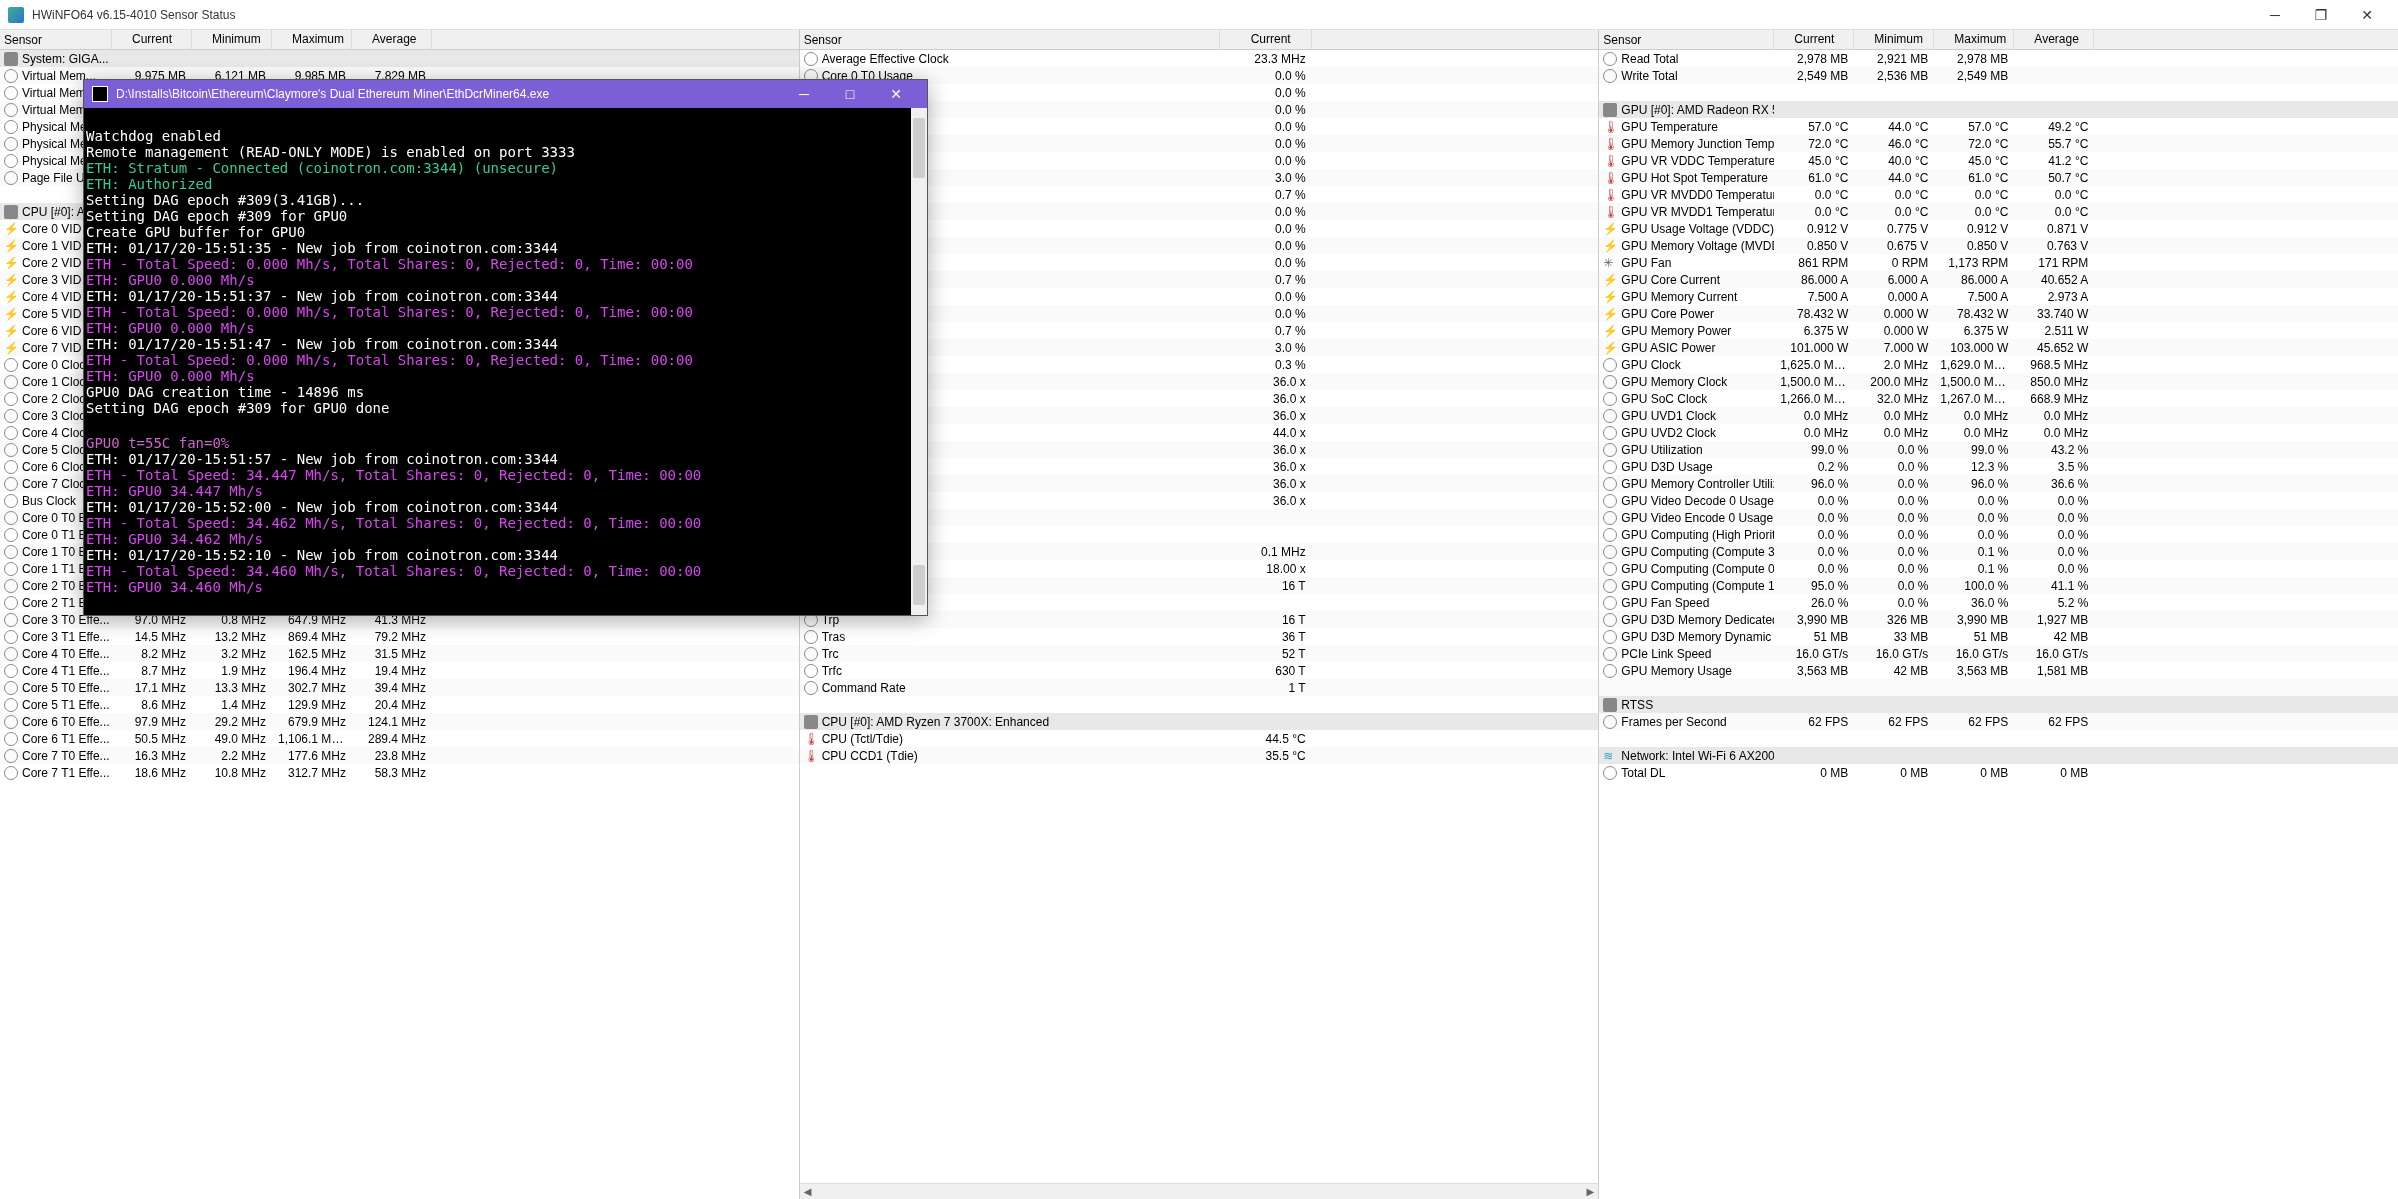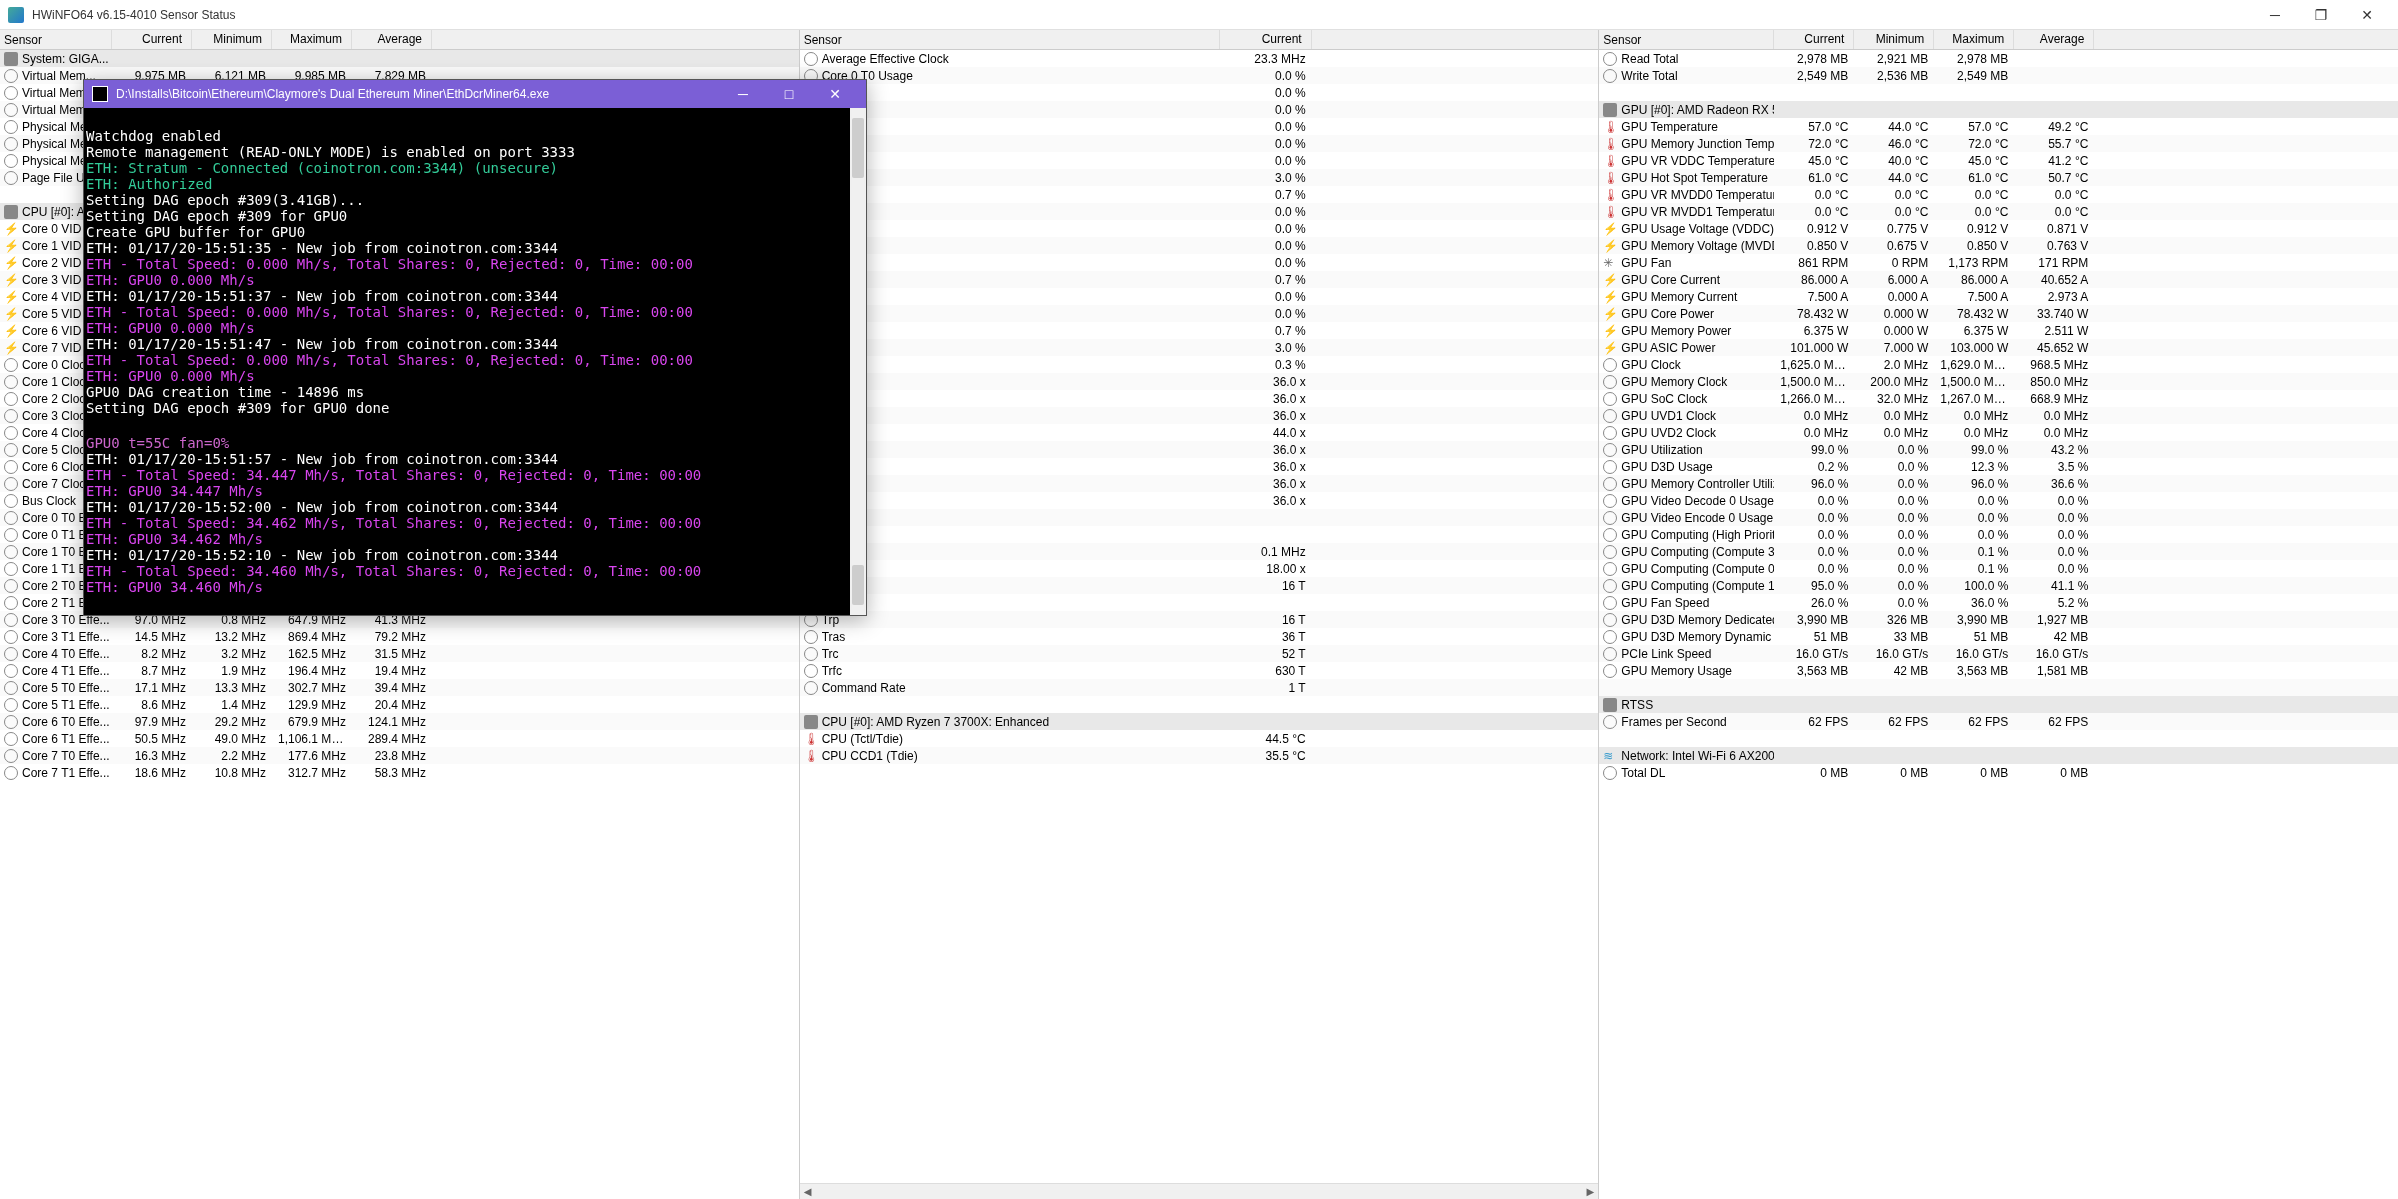--- a/index.html
+++ b/index.html
@@ -9,21 +9,21 @@
 .titlebar-icon { width: 16px; height: 16px; margin-right: 8px; background: linear-gradient(135deg, #4a9 0%, #27c 100%); border-radius: 2px; }
 .titlebar-title { flex: 1; font-size: 12px; color: #333; }
 .titlebar-btns { display: flex; gap: 0; }
 .titlebar-btn { width: 46px; height: 30px; display: flex; align-items: center; justify-content: center; cursor: pointer; font-size: 14px; color: #333; }
 
 .main { display: flex; height: calc(100vh - 30px); }
 .panel { flex: 1; overflow: hidden; display: flex; flex-direction: column; border-right: 1px solid #ccc; }
 .panel:last-child { border-right: none; }
 
 .panel-header { display: flex; background: #f0f0f0; height: 20px; border-bottom: 1px solid #ccc; font-size: 12px; }
-.panel-header .col { padding: 2px 9px; border-right: 1px solid #ddd; white-space: nowrap; overflow: hidden; }
+.panel-header .col { padding: 2px 20px; border-right: 1px solid #ddd; white-space: nowrap; overflow: hidden; }
 .panel-header .col.num { text-align: right; }
 
 .panel-body { flex: 1; overflow-y: auto; overflow-x: hidden; }
 .row { display: flex; height: 17px; align-items: center; font-size: 12px; }
 .row:nth-child(even) { background: #fafafa; }
 .row.group { background: #e8e8e8; font-weight: 500; }
 .row .cell { padding: 0 6px; white-space: nowrap; overflow: hidden; text-overflow: ellipsis; }
 .row .cell.num { text-align: right; }
 
 .icon { width: 14px; height: 14px; display: inline-block; vertical-align: middle; margin-right: 4px; flex-shrink: 0; }
@@ -46,21 +46,21 @@
 .p2 .c-cur { width: 92px; }
 
 
 .p3 .c-sensor { width: 175px; padding-left: 4px; display: flex; align-items: center; }
 .p3 .c-cur { width: 80px; }
 .p3 .c-min { width: 80px; }
 .p3 .c-max { width: 80px; }
 .p3 .c-avg { width: 80px; }
 
 
-.term-window { position: absolute; left: 83px; top: 79px; width: 784px; background: #000; border: 1px solid #555; box-shadow: 0 4px 20px rgba(0,0,0,0.3); z-index: 10; }
+.term-window { position: absolute; left: 83px; top: 79px; width: 845px; background: #000; border: 1px solid #555; box-shadow: 0 4px 20px rgba(0,0,0,0.3); z-index: 10; }
 .term-titlebar { height: 28px; background: #7b5fd6; display: flex; align-items: center; padding: 0 8px; color: #fff; font-size: 12px; }
 .term-titlebar-icon { width: 16px; height: 16px; margin-right: 8px; background: #000; border: 1px solid #fff; }
 .term-title { flex: 1; }
 .term-btns { display: flex; }
 .term-btn { width: 46px; height: 28px; display: flex; align-items: center; justify-content: center; cursor: pointer; color: #fff; font-size: 14px; }
 .term-body { padding: 20px 2px; font-family: "Consolas", monospace; font-size: 14px; line-height: 16px; color: #ccc; min-height: 480px; position: relative; }
 .term-line { white-space: pre; }
 .c-white { color: #fff; }
 .c-green { color: #3c9; }
 .c-cyan { color: #d946ef; }

